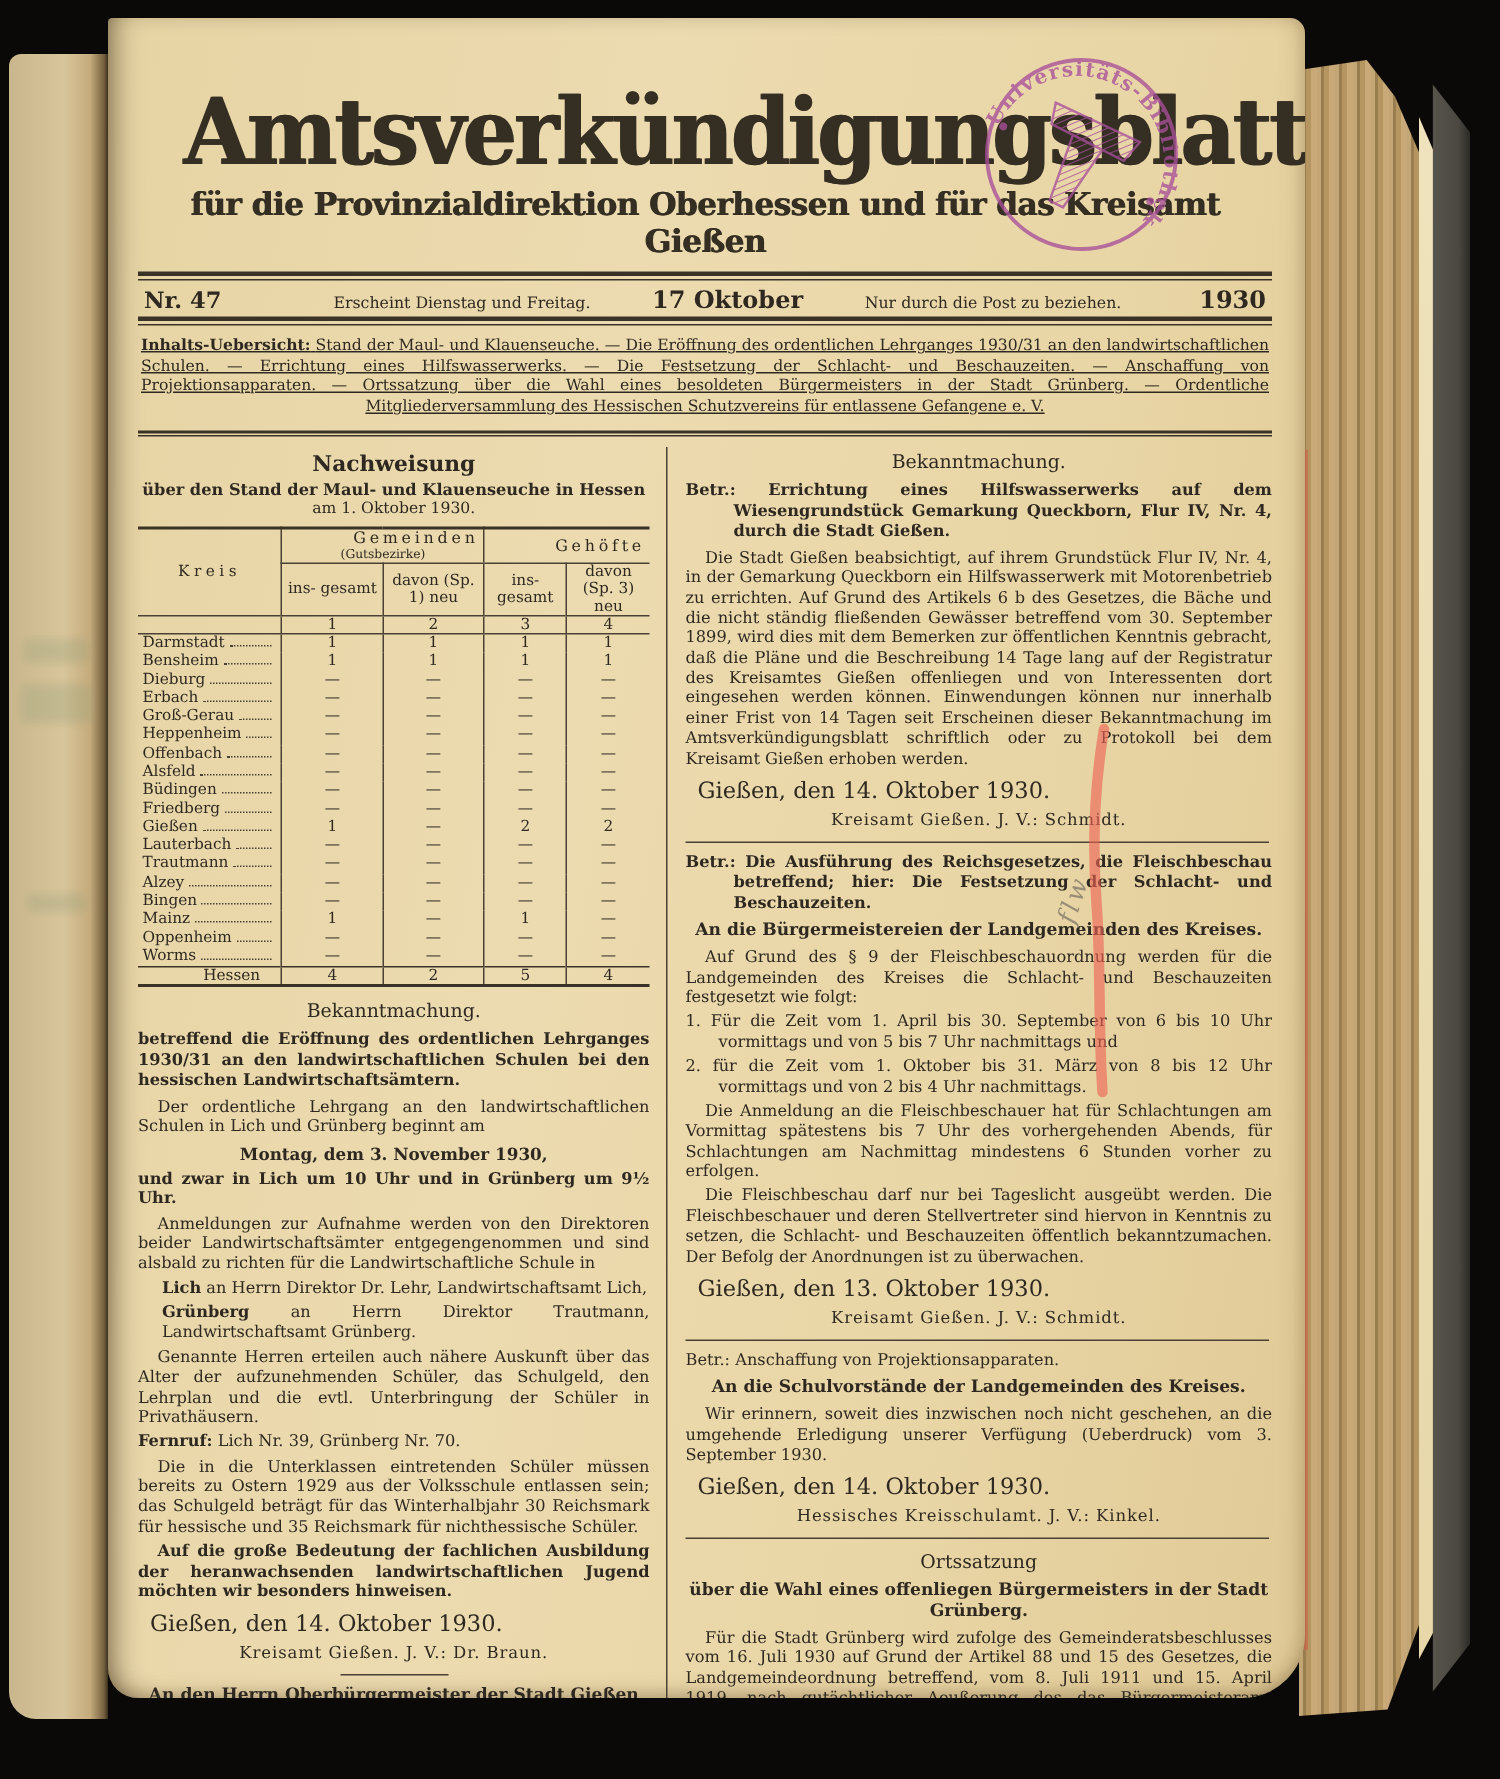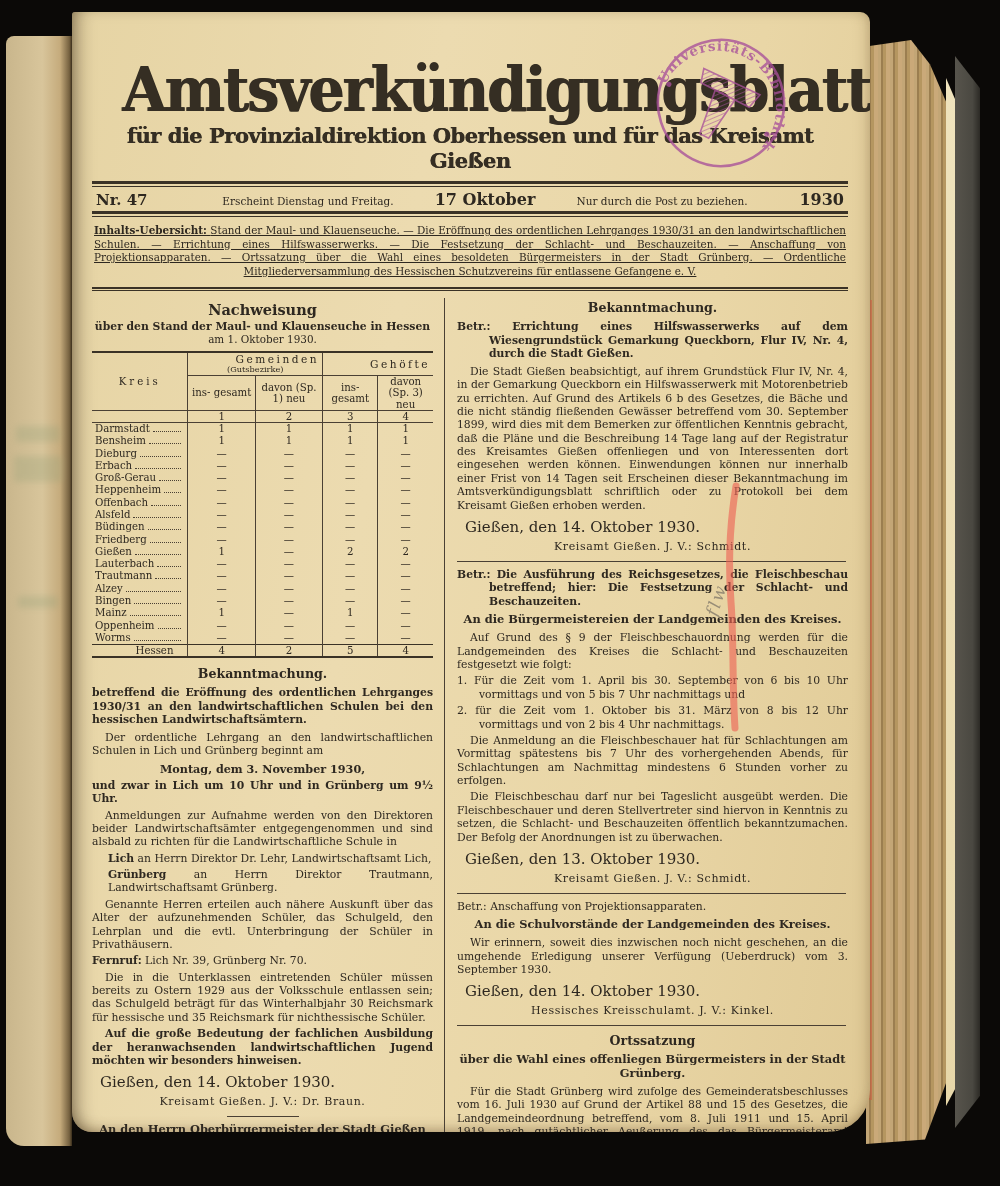--- a/index.html
+++ b/index.html
@@ -57,21 +57,21 @@
   .thick-rule { border-top:2px solid #3a3226; border-bottom:1px solid #3a3226; height:4px; margin-bottom:7px; }
   
   .cols { display:flex; align-items:stretch; }
   .col-left  { width:352px; padding-right:11px; }
   .col-right { flex:1; border-left:1px solid #4a4034; padding-left:12px; }
   
   p, .para { font-size:10.8px; line-height:1.24; text-align:justify; margin-bottom:3px; }
   .indent { text-indent:13px; }
   .center-bold { text-align:center; font-weight:bold; font-size:11.2px; margin:4px 0 3px; }
   .bold { font-weight:bold; }
-  .sec-heading { text-align:center; font-weight:bold; font-size:12.6px; margin:7px 0 4px; }
+  .sec-heading { text-align:center; font-weight:normal; font-size:12.6px; margin:7px 0 4px; }
   .sub-heading { text-align:center; font-weight:bold; font-size:11.4px; margin:2px 0 5px; }
   .subject { font-weight:bold; font-size:10.8px; line-height:1.26; padding-left:32px; text-indent:-32px; margin:5px 0 4px; }
   .place-date { font-size:15px; margin:6px 0 2px 8px; text-align:left; }
   .sig { text-align:center; font-size:11px; letter-spacing:.6px; margin:3px 0 8px; }
   .rule-full { border-top:1px solid #4a4034; margin:7px 2px 6px 0; }
   .rule-short { width:72px; border-top:1px solid #4a4034; margin:6px auto 5px; }
   .hang { padding-left:22px; text-indent:-22px; margin-bottom:3px; }
   .addr { font-size:10.8px; margin:3px 0 3px 16px; }
   .addr .lead { font-weight:bold; }
   

